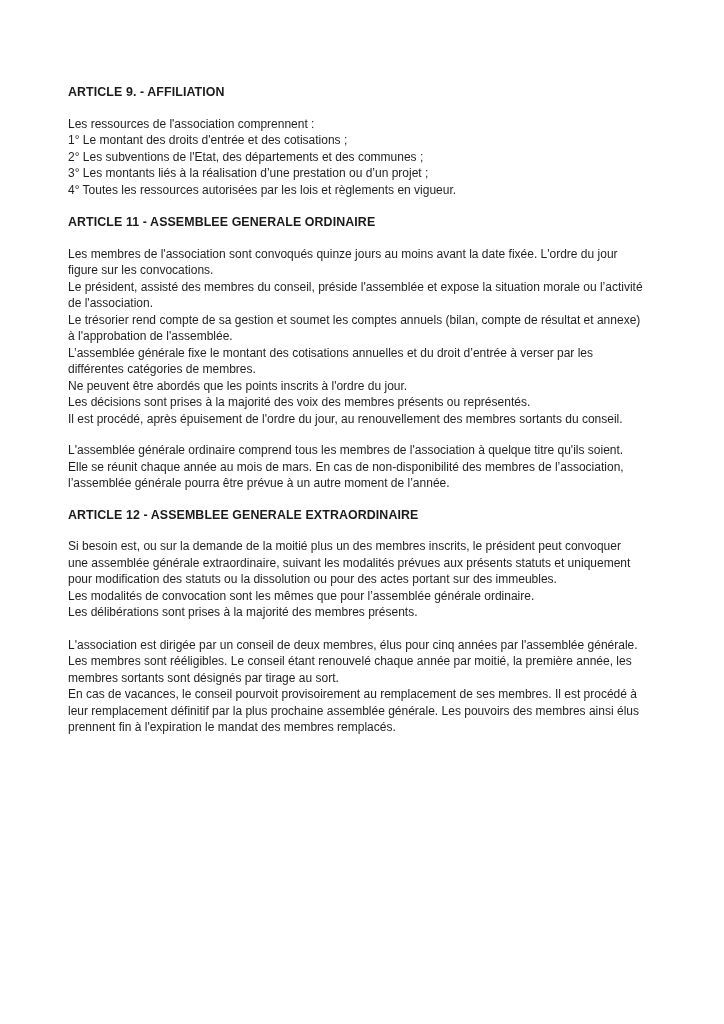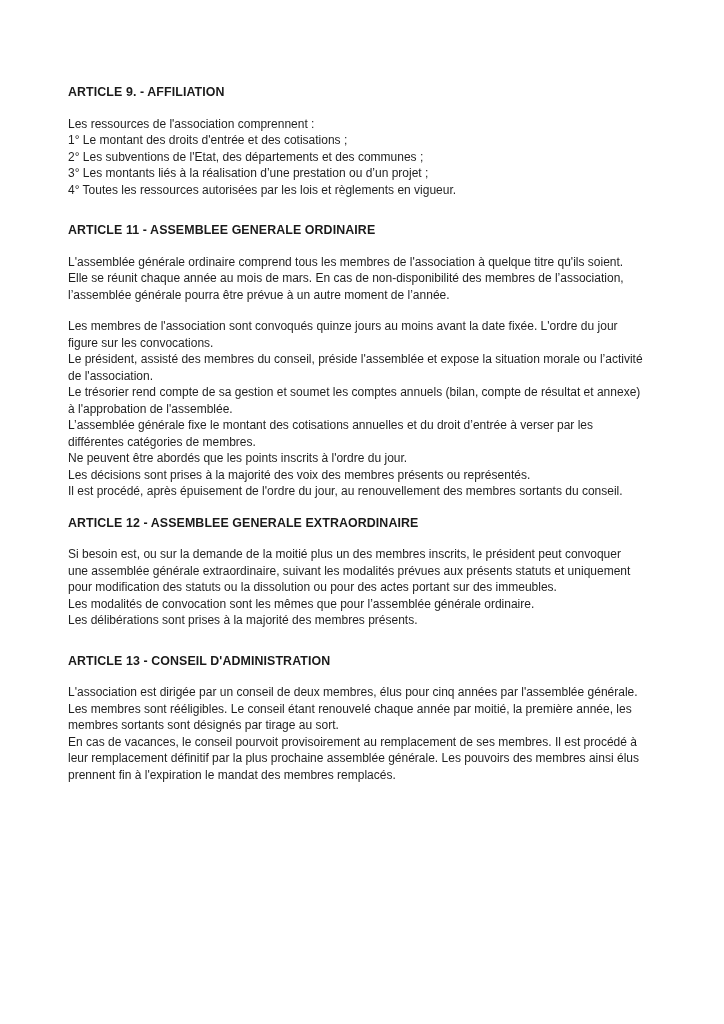--- a/index.html
+++ b/index.html
@@ -18,21 +18,21 @@
     box-sizing: border-box;
     width: 724px;
     height: 1024px;
     padding: 84px 50px 64px 68px;
     background: #ffffff;
   }
   .section {
     margin: 0;
   }
   .section.extra-before {
-    margin-top: 24px;
+    margin-top: 16px;
   }
   .article-heading {
     font-size: 12.4px;
     font-weight: 700;
     line-height: 16.5px;
     margin: 0 0 15px 0;
     letter-spacing: 0.1px;
     color: #1a1a1a;
   }
   .article-paragraph {
@@ -56,47 +56,46 @@
   <div class="section">
     <p class="article-paragraph">Les ressources de l'association comprennent :
 1° Le montant des droits d'entrée et des cotisations ;
 2° Les subventions de l'Etat, des départements et des communes ;
 3° Les montants liés à la réalisation d’une prestation ou d’un projet ;
 4° Toutes les ressources autorisées par les lois et règlements en vigueur.</p>
   </div>
 
   <div class="section extra-before">
     <h2 class="article-heading">ARTICLE 11 - ASSEMBLEE GENERALE ORDINAIRE</h2>
-    <p class="article-paragraph">L'assemblée générale ordinaire comprend tous les membres de l'association à quelque titre qu'ils soient.
-Elle se réunit chaque année au mois de mars. En cas de non-disponibilité des membres de l’association,
-l’assemblée générale pourra être prévue à un autre moment de l’année.</p>
     <p class="article-paragraph">Les membres de l'association sont convoqués quinze jours au moins avant la date fixée. L'ordre du jour
 figure sur les convocations.
 Le président, assisté des membres du conseil, préside l'assemblée et expose la situation morale ou l’activité
 de l'association.
 Le trésorier rend compte de sa gestion et soumet les comptes annuels (bilan, compte de résultat et annexe)
 à l'approbation de l'assemblée.
 L’assemblée générale fixe le montant des cotisations annuelles et du droit d’entrée à verser par les
 différentes catégories de membres.
 Ne peuvent être abordés que les points inscrits à l'ordre du jour.
 Les décisions sont prises à la majorité des voix des membres présents ou représentés.
 Il est procédé, après épuisement de l'ordre du jour, au renouvellement des membres sortants du conseil.</p>
+    <p class="article-paragraph">L'assemblée générale ordinaire comprend tous les membres de l'association à quelque titre qu'ils soient.
+Elle se réunit chaque année au mois de mars. En cas de non-disponibilité des membres de l’association,
+l’assemblée générale pourra être prévue à un autre moment de l’année.</p>
   </div>
 
   <div class="section">
     <h2 class="article-heading">ARTICLE 12 - ASSEMBLEE GENERALE EXTRAORDINAIRE</h2>
     <p class="article-paragraph">Si besoin est, ou sur la demande de la moitié plus un des membres inscrits, le président peut convoquer
 une assemblée générale extraordinaire, suivant les modalités prévues aux présents statuts et uniquement
 pour modification des statuts ou la dissolution ou pour des actes portant sur des immeubles.
 Les modalités de convocation sont les mêmes que pour l’assemblée générale ordinaire.
 Les délibérations sont prises à la majorité des membres présents.</p>
   </div>
 
   <div class="section extra-before">
-    <h2 class="article-heading">ARTICLE 13 - CONSEIL D'ADMINISTRATION</h2>
     <p class="article-paragraph">L'association est dirigée par un conseil de deux membres, élus pour cinq années par l'assemblée générale.
 Les membres sont rééligibles. Le conseil étant renouvelé chaque année par moitié, la première année, les
 membres sortants sont désignés par tirage au sort.
 En cas de vacances, le conseil pourvoit provisoirement au remplacement de ses membres. Il est procédé à
 leur remplacement définitif par la plus prochaine assemblée générale. Les pouvoirs des membres ainsi élus
 prennent fin à l'expiration le mandat des membres remplacés.</p>
   </div>
 
 </div>
 

